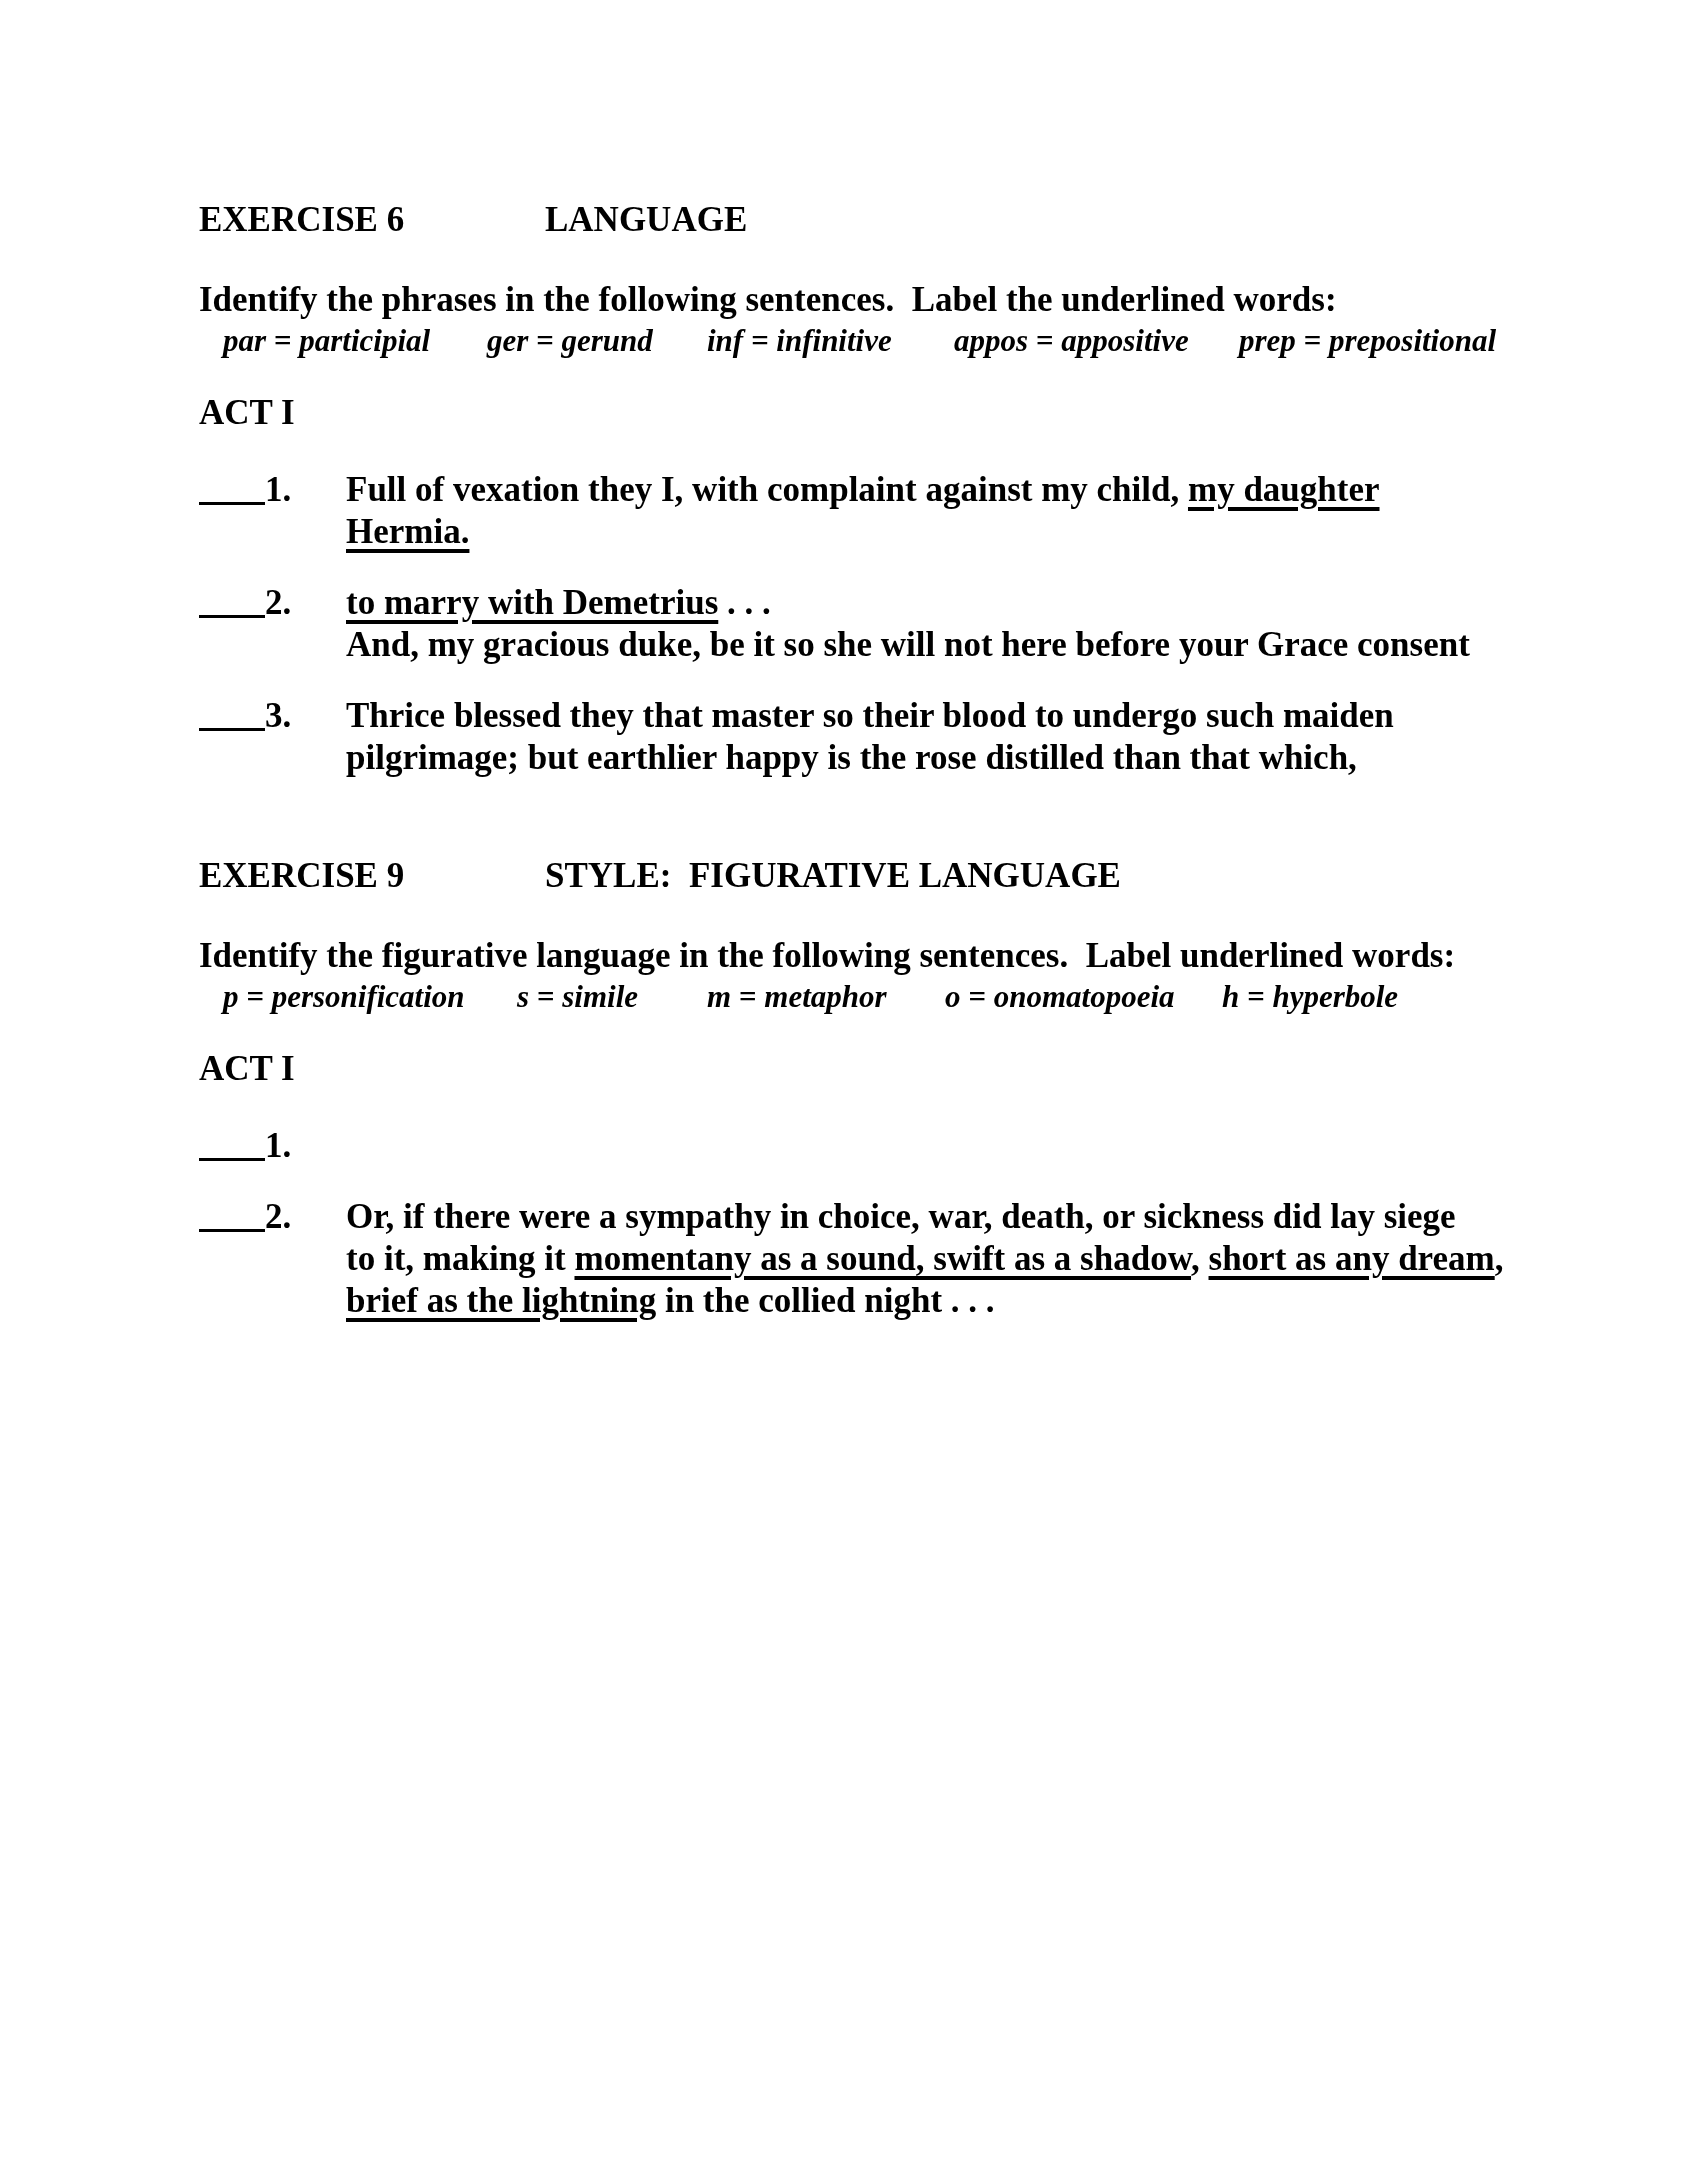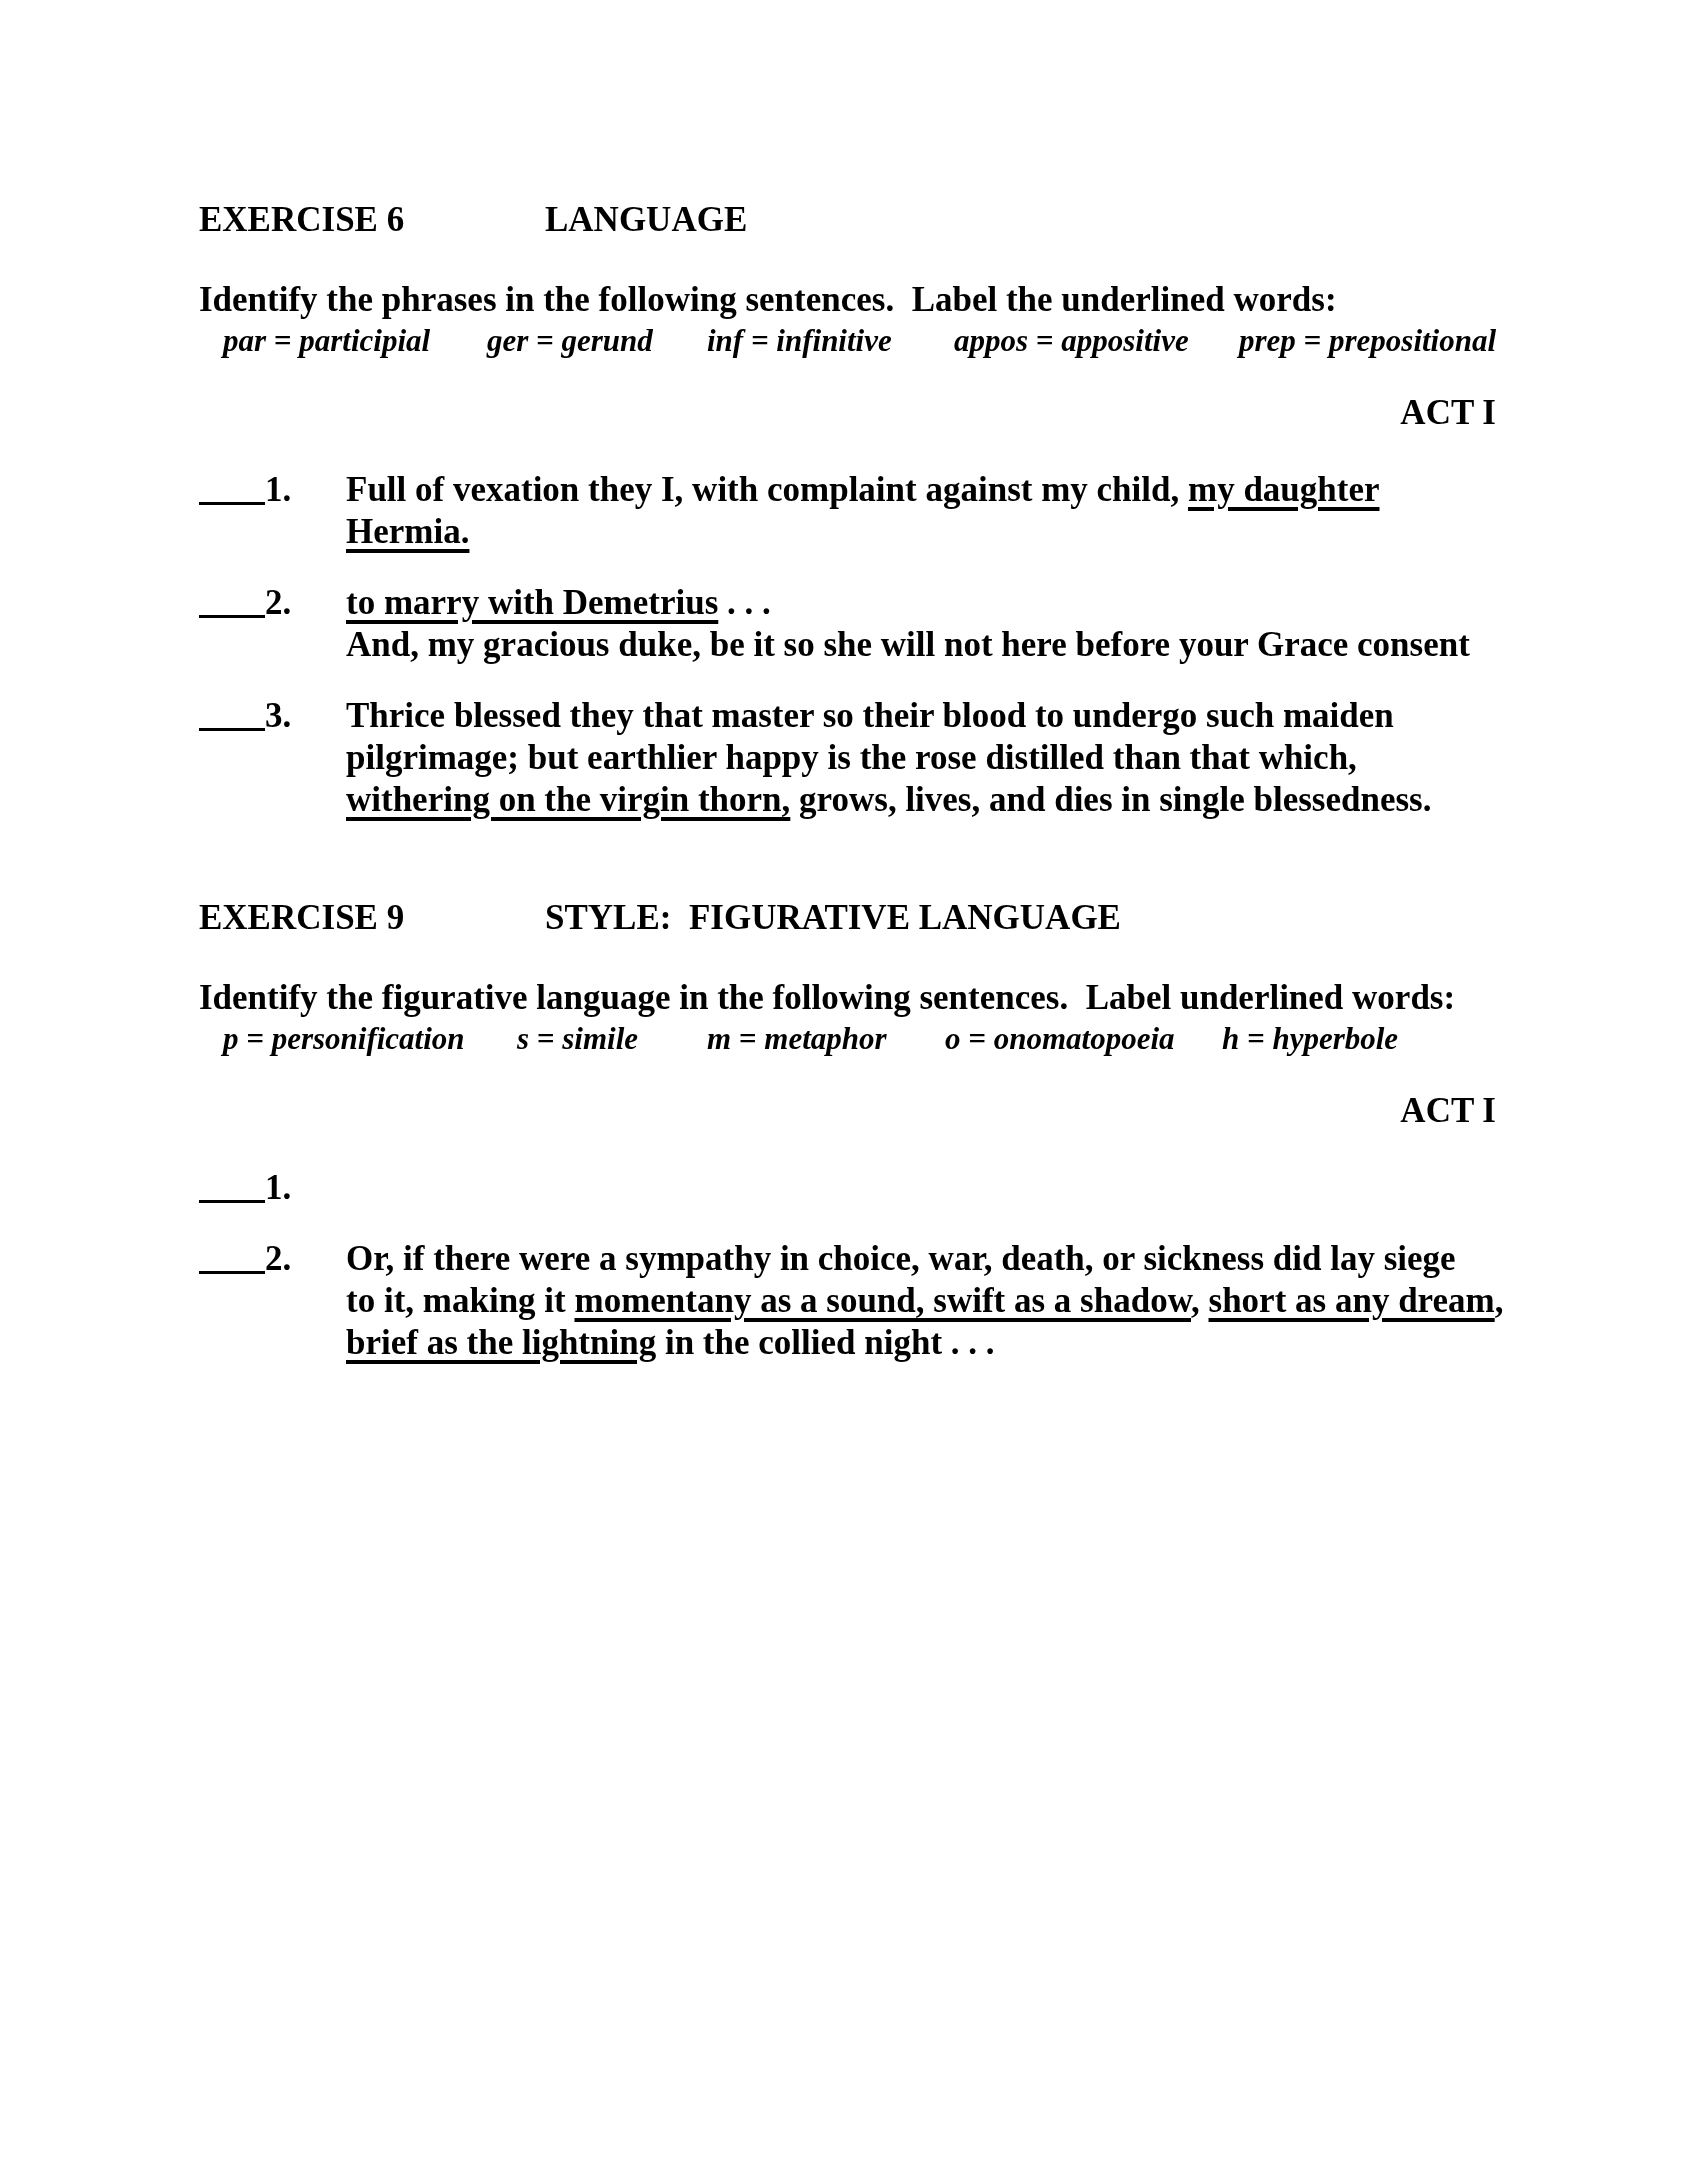--- a/index.html
+++ b/index.html
@@ -58,21 +58,21 @@
   #ex6 .abbrev:nth-child(3) { left: 484px; }
   #ex6 .abbrev:nth-child(4) { left: 731px; }
   #ex6 .abbrev:nth-child(5) { left: 1016px; }
   #ex9 .abbrev:nth-child(1) { left: 0; }
   #ex9 .abbrev:nth-child(2) { left: 294px; }
   #ex9 .abbrev:nth-child(3) { left: 484px; }
   #ex9 .abbrev:nth-child(4) { left: 722px; }
   #ex9 .abbrev:nth-child(5) { left: 999px; }
 
   .act-heading {
-    text-align: right;
+    text-align: left;
     font-size: 35px;
     line-height: 42px;
     margin-bottom: 35px;
     white-space: pre;
   }
 
   .item {
     display: grid;
     grid-template-columns: 147px 1fr;
     margin-bottom: 29px;
@@ -127,21 +127,20 @@
           <div class="lines">
             <div class="line"><span class="seg u">to marry with Demetrius</span><span class="seg"> . . .</span></div>
             <div class="line"><span class="seg">And, my gracious duke, be it so she will not here before your Grace consent</span></div>
           </div>
         </div>
         <div class="item">
           <div class="num-cell"><span class="blank"></span><span class="num">3.</span></div>
           <div class="lines">
             <div class="line"><span class="seg">Thrice blessed they that master so their blood to undergo such maiden</span></div>
             <div class="line"><span class="seg">pilgrimage; but earthlier happy is the rose distilled than that which,</span></div>
-            <div class="line"><span class="seg u">withering on the virgin thorn,</span><span class="seg"> grows, lives, and dies in single blessedness.</span></div>
           </div>
         </div>
       </div>
   </section>
 
   <section class="exercise" id="ex9">
     <div class="heading-row">
       <span class="h-label">EXERCISE 9</span>
       <span class="h-title">STYLE:  FIGURATIVE LANGUAGE</span>
     </div>

